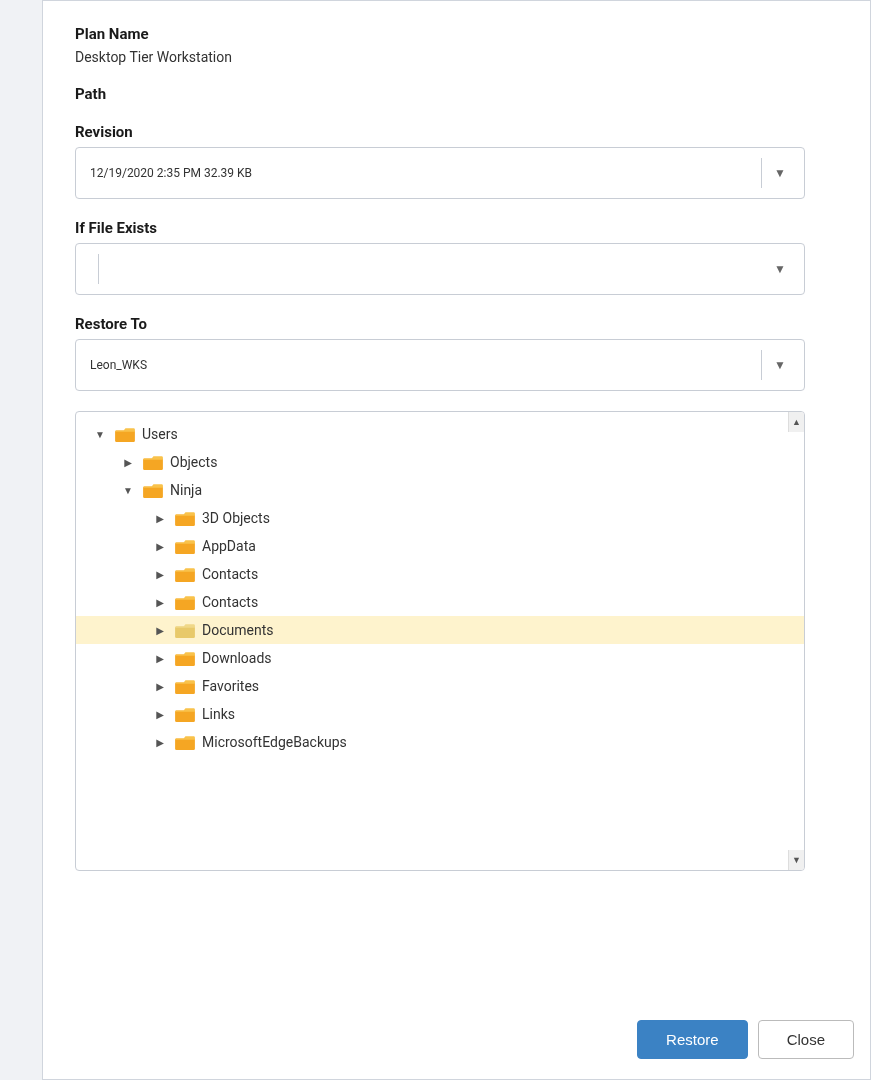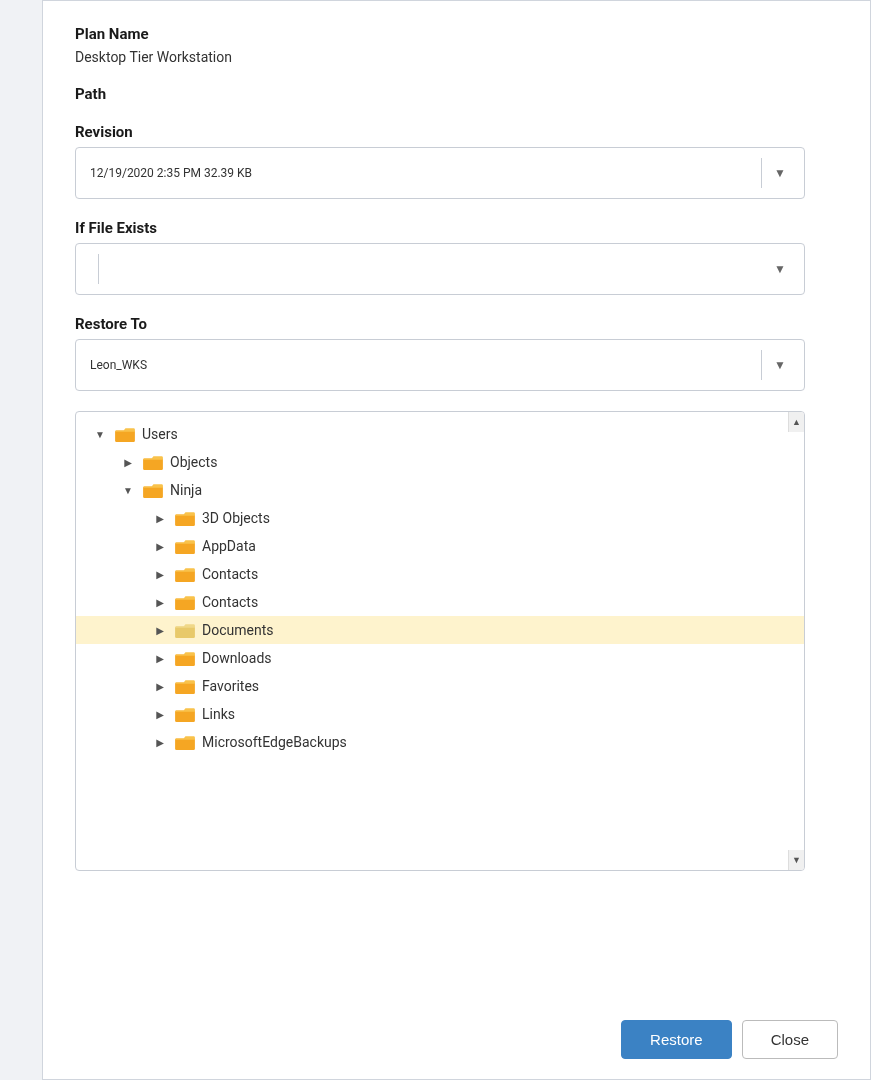--- a/index.html
+++ b/index.html
@@ -176,21 +176,21 @@
       color: #555;
       cursor: pointer;
       z-index: 10;
     }
 
     .scrollbar-arrow.top { top: 0; }
     .scrollbar-arrow.bottom { bottom: 0; }
 
     
     .dialog-footer {
-      padding: 20px 32px;
+      padding: 20px 16px;
       display: flex;
       justify-content: flex-end;
       gap: 10px;
       border-top: 0;
     }
 
     .btn {
       padding: 10px 28px;
       border-radius: 4px;
       font-size: 15px;

